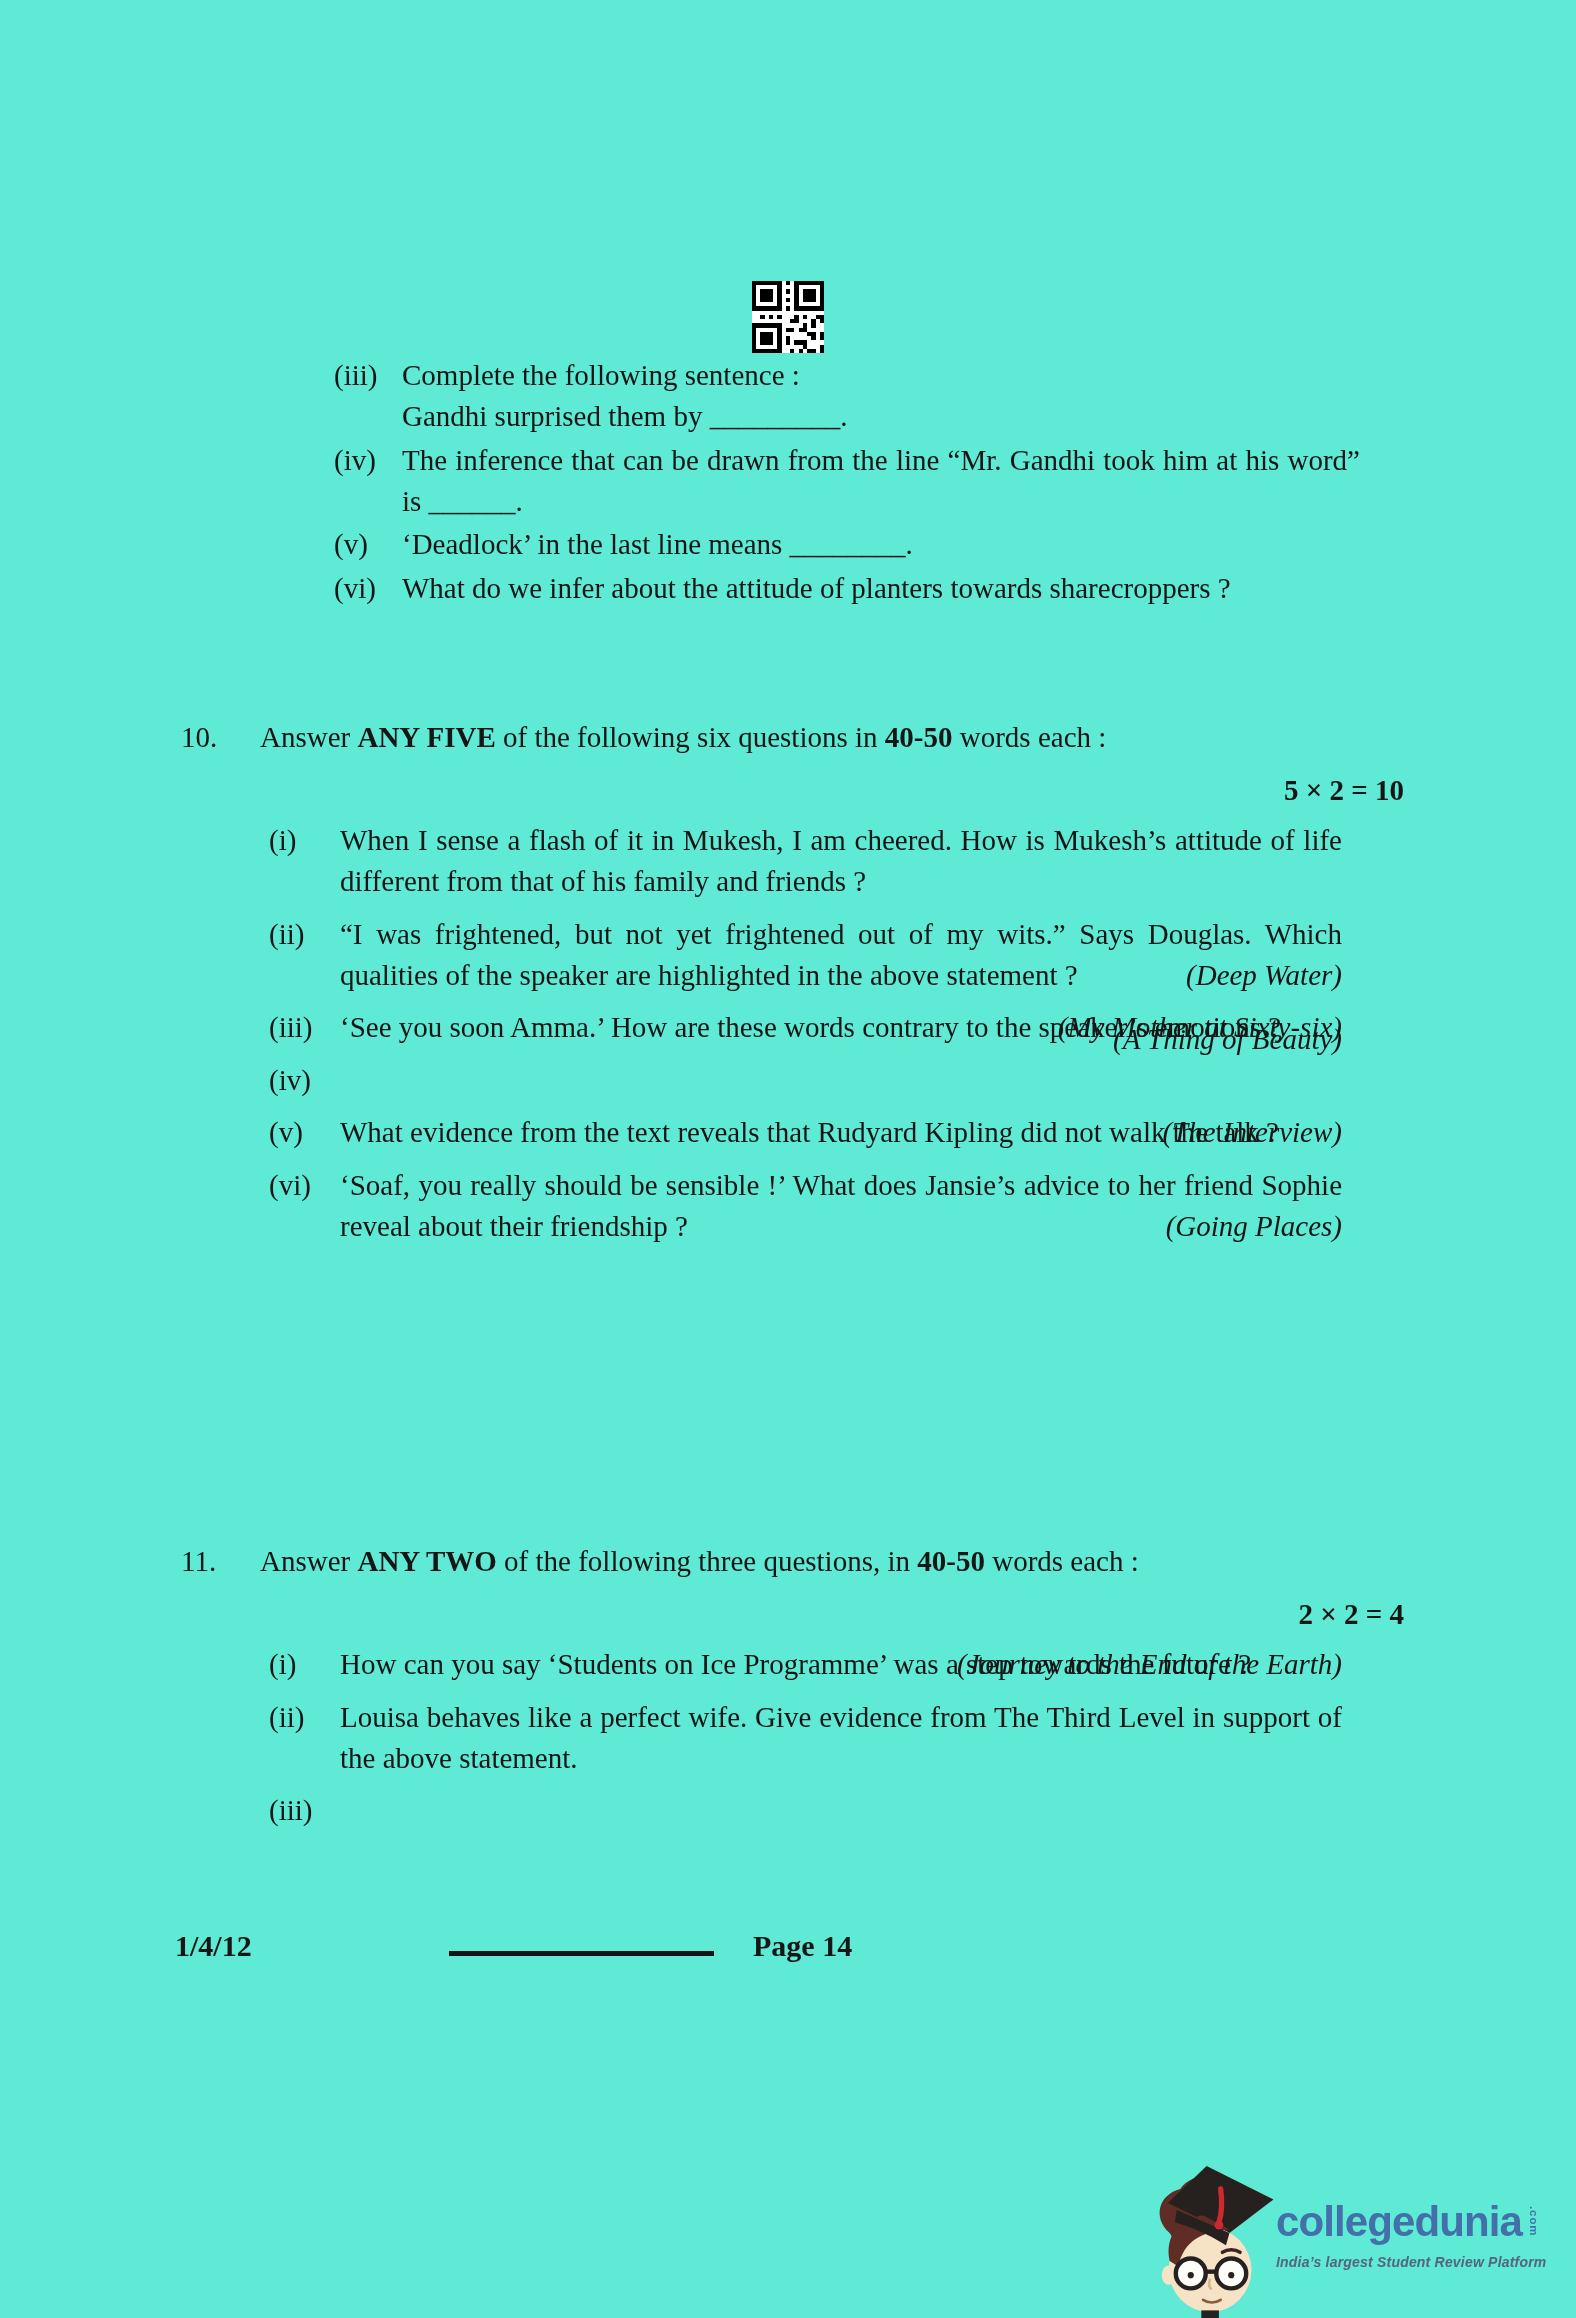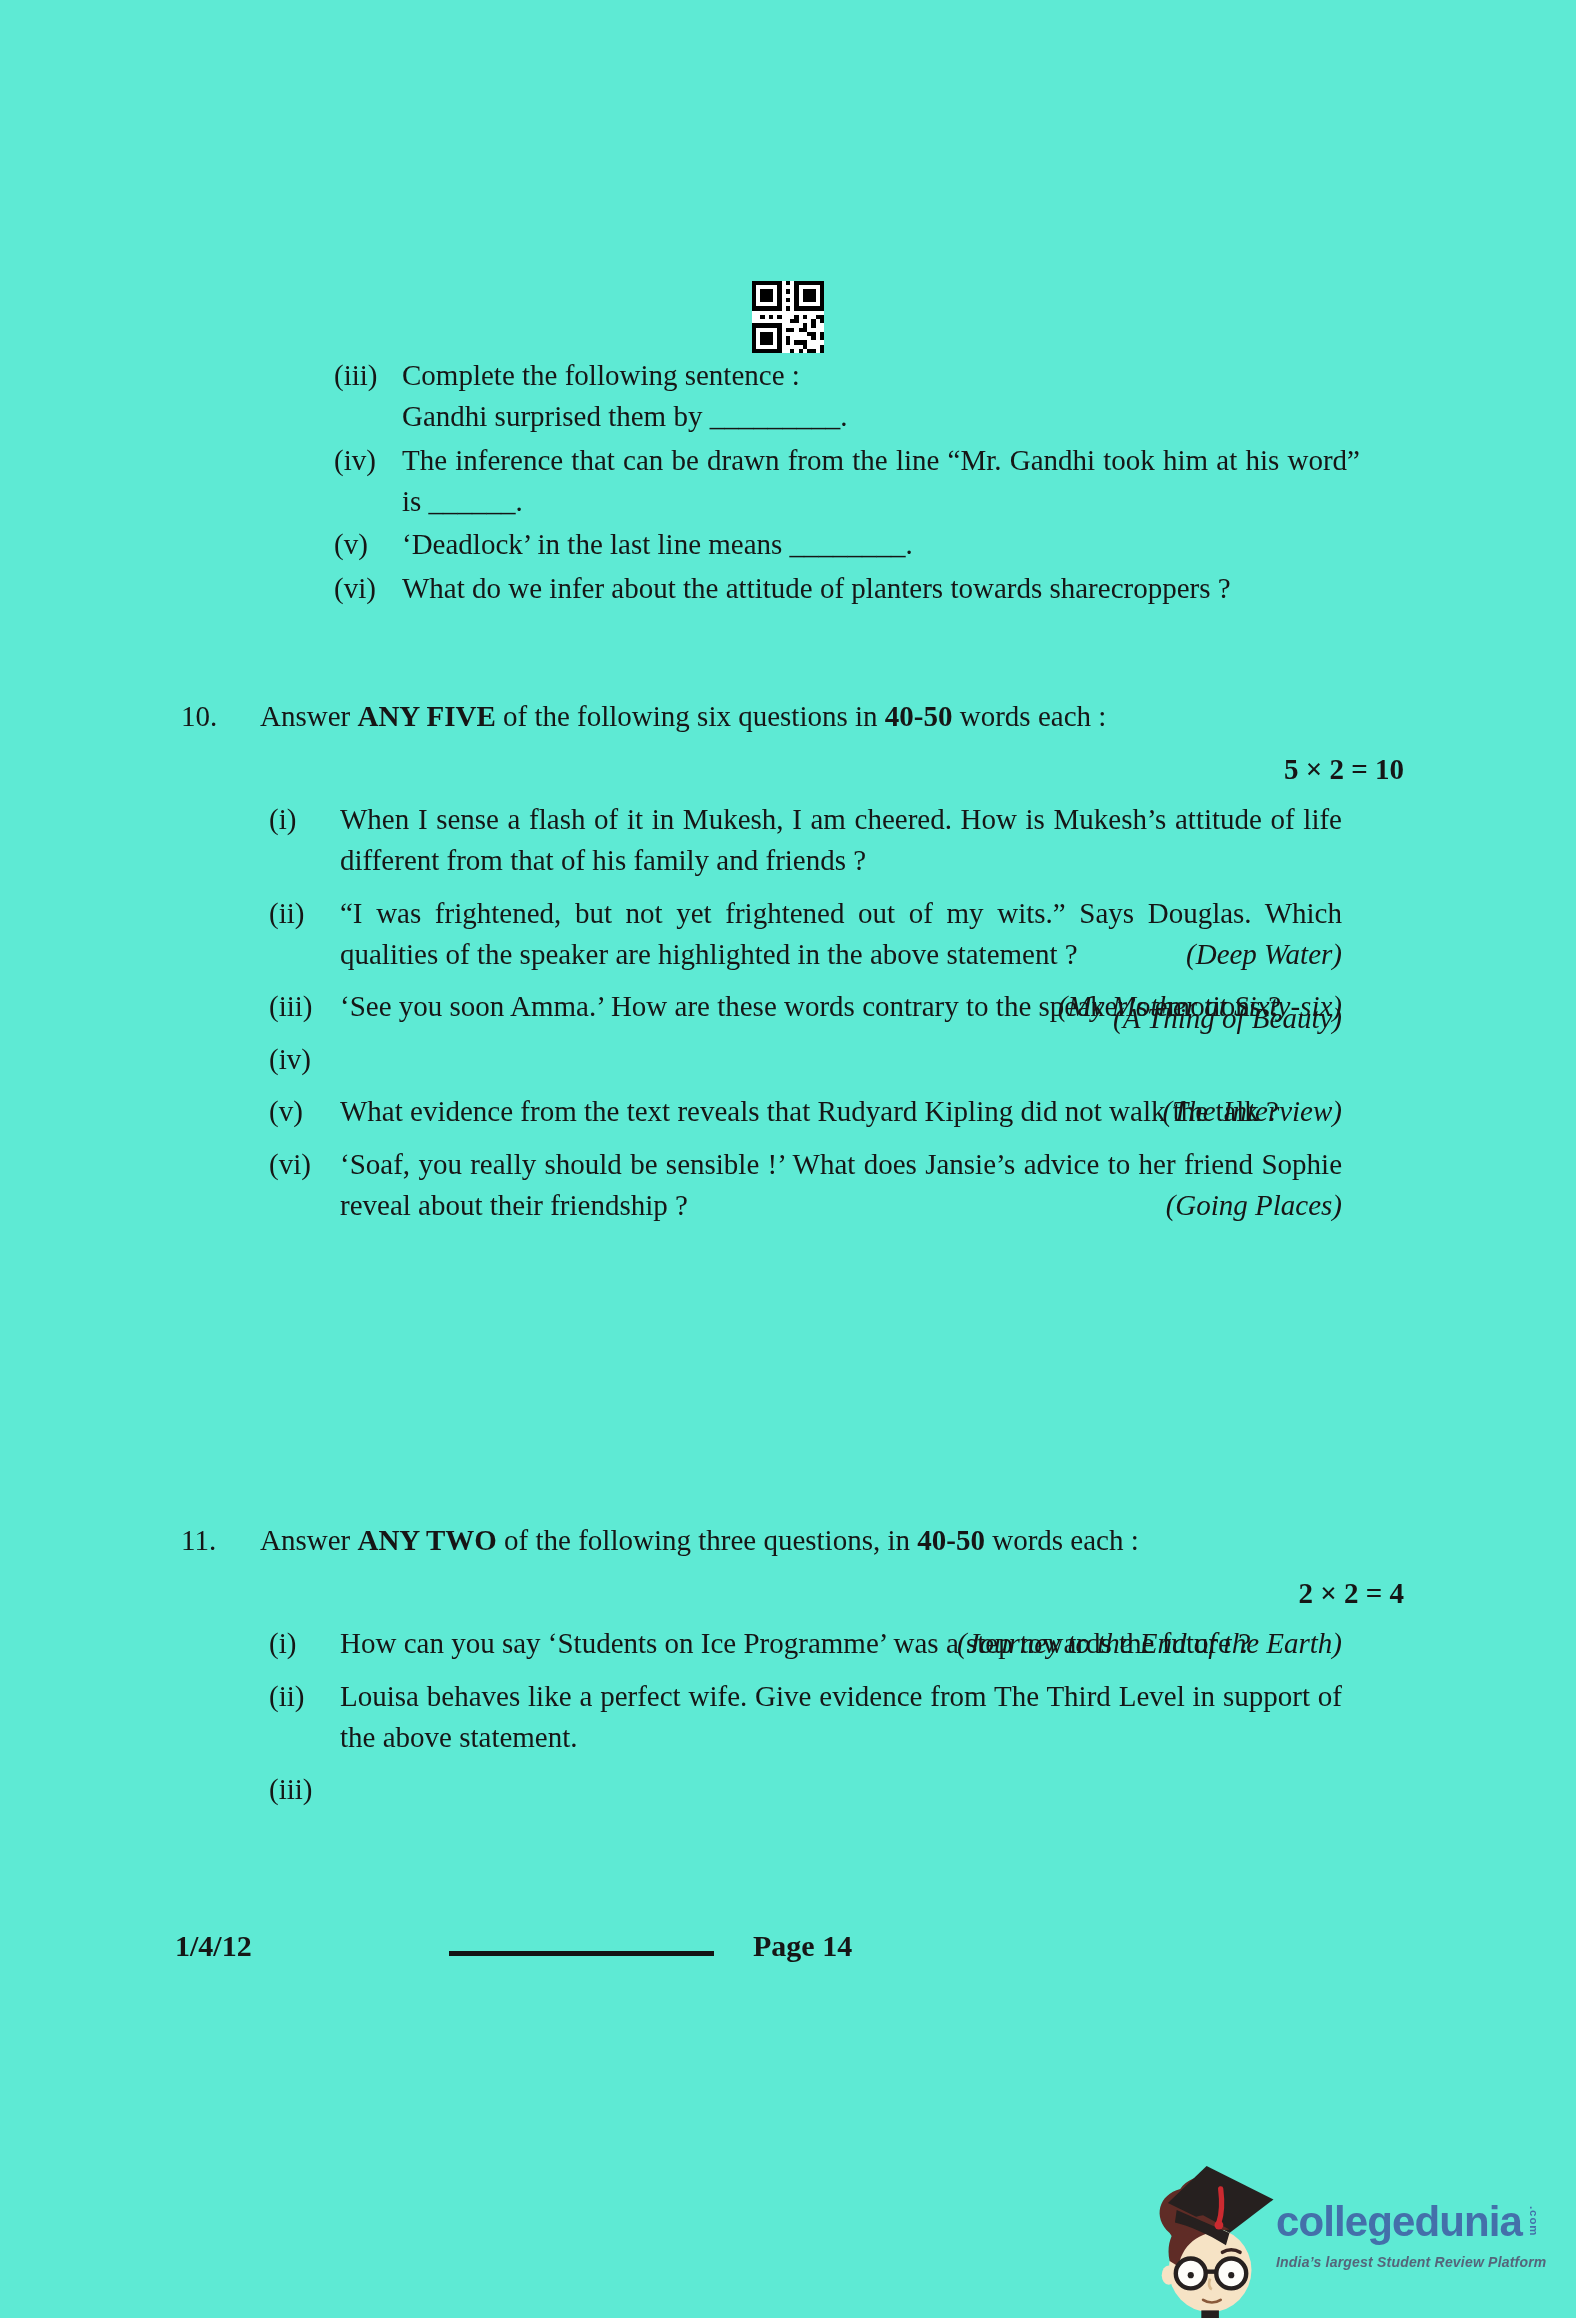--- a/index.html
+++ b/index.html
@@ -9,21 +9,21 @@
   .qr{position:absolute;left:752px;top:281px;width:72px;height:72px;}
   
   .continued{position:absolute;left:334px;top:355px;width:1030px;font-size:29px;line-height:41px;}
   .crow{display:flex;align-items:flex-start;margin-bottom:2.6px;}
   .crow .mk{flex:0 0 68px;}
   .crow .tx{width:958px;text-align:justify;white-space:pre-line;}
   
   .qblock{position:absolute;left:181px;width:1223px;font-size:29px;line-height:41px;}
   #q10{top:696px;}
   #q11{top:1520px;}
-  .qhead{display:flex;align-items:flex-end;}
+  .qhead{display:flex;align-items:flex-end;margin-top:21px;}
   .qnum{flex:0 0 79px;}
   .qintro{flex:1;}
   .b{font-weight:bold;}
   .marks{text-align:right;font-weight:bold;margin:11.5px 0 9.7px 0;}
   .qitems{margin-left:88px;}
   .qrow{display:flex;align-items:flex-start;margin-bottom:11.5px;}
   .qrow .mk{flex:0 0 71px;}
   .qrow .tx{position:relative;width:1002px;text-align:justify;white-space:pre-line;}
   .src{position:absolute;right:0;bottom:0;font-style:italic;white-space:nowrap;}
   .src-newline .src{position:static;display:block;text-align:right;margin-top:5.3px;}

